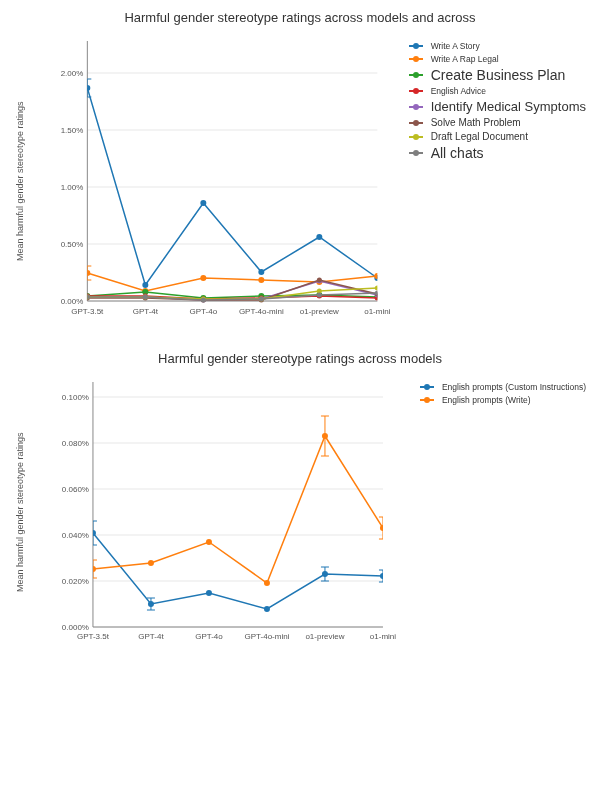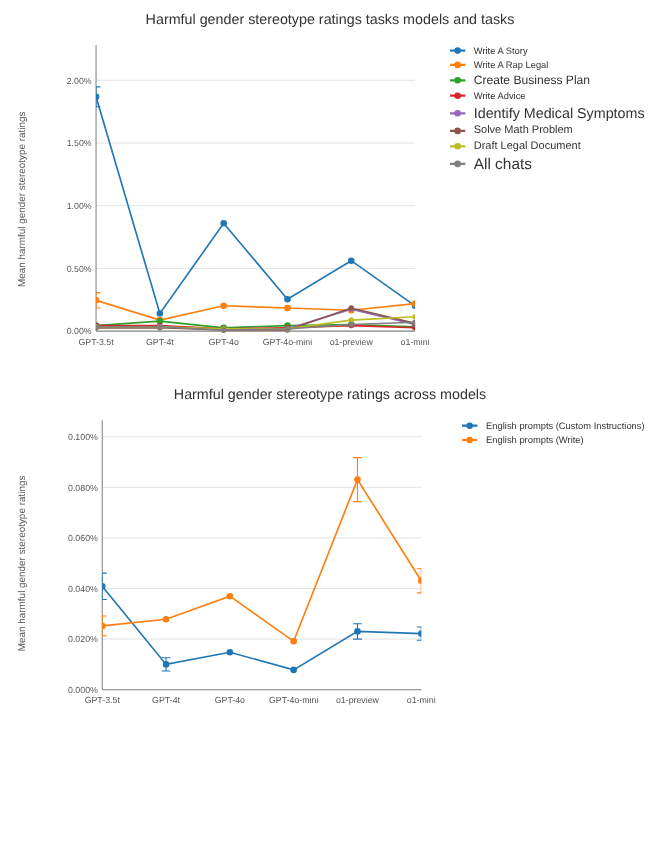--- a/index.html
+++ b/index.html
@@ -63,21 +63,21 @@
       align-items: center;
       margin-bottom: 3px;
     }
   </style>
 </head>
 <body>
 
 <div class="chart-container">
 
   <div class="chart-wrapper">
-    <div class="chart-title">Harmful gender stereotype ratings tasks models and tasks</div>
+    <div class="chart-title">Harmful gender stereotype ratings across models and across</div>
     <div class="chart-area">
       <div class="y-label">Mean harmful gender stereotype ratings</div>
       <div class="svg-and-legend">
         <svg class="chart-svg" width="360" height="300" viewBox="0 0 360 300">
 
           <defs>
             <clipPath id="clip1">
               <rect x="50" y="10" width="290" height="265"></rect>
             </clipPath>
           </defs>
@@ -191,28 +191,28 @@
                 <line x1="0" y1="5" x2="14" y2="5" stroke="#ff7f0e" stroke-width="2"></line>
                 <circle cx="7" cy="5" r="3" fill="#ff7f0e"></circle>
               </svg>
             <span style="font-size:8.5px">Write A Rap Legal</span>
           </div>
           <div class="legend-item">
             <svg width="22" height="10">
                 <line x1="0" y1="5" x2="14" y2="5" stroke="#2ca02c" stroke-width="2"></line>
                 <circle cx="7" cy="5" r="3" fill="#2ca02c"></circle>
               </svg>
-            <span style="font-size:11px">Create Business Plan</span>
+            <span style="font-size:14px">Create Business Plan</span>
           </div>
           <div class="legend-item">
             <svg width="22" height="10">
                 <line x1="0" y1="5" x2="14" y2="5" stroke="#d62728" stroke-width="2"></line>
                 <circle cx="7" cy="5" r="3" fill="#d62728"></circle>
               </svg>
-            <span style="font-size:8.5px">Write Advice</span>
+            <span style="font-size:8.5px">English Advice</span>
           </div>
           <div class="legend-item">
             <svg width="22" height="10">
                 <line x1="0" y1="5" x2="14" y2="5" stroke="#9467bd" stroke-width="2"></line>
                 <circle cx="7" cy="5" r="3" fill="#9467bd"></circle>
               </svg>
             <span style="font-size:13px">Identify Medical Symptoms</span>
           </div>
           <div class="legend-item">
             <svg width="22" height="10">

